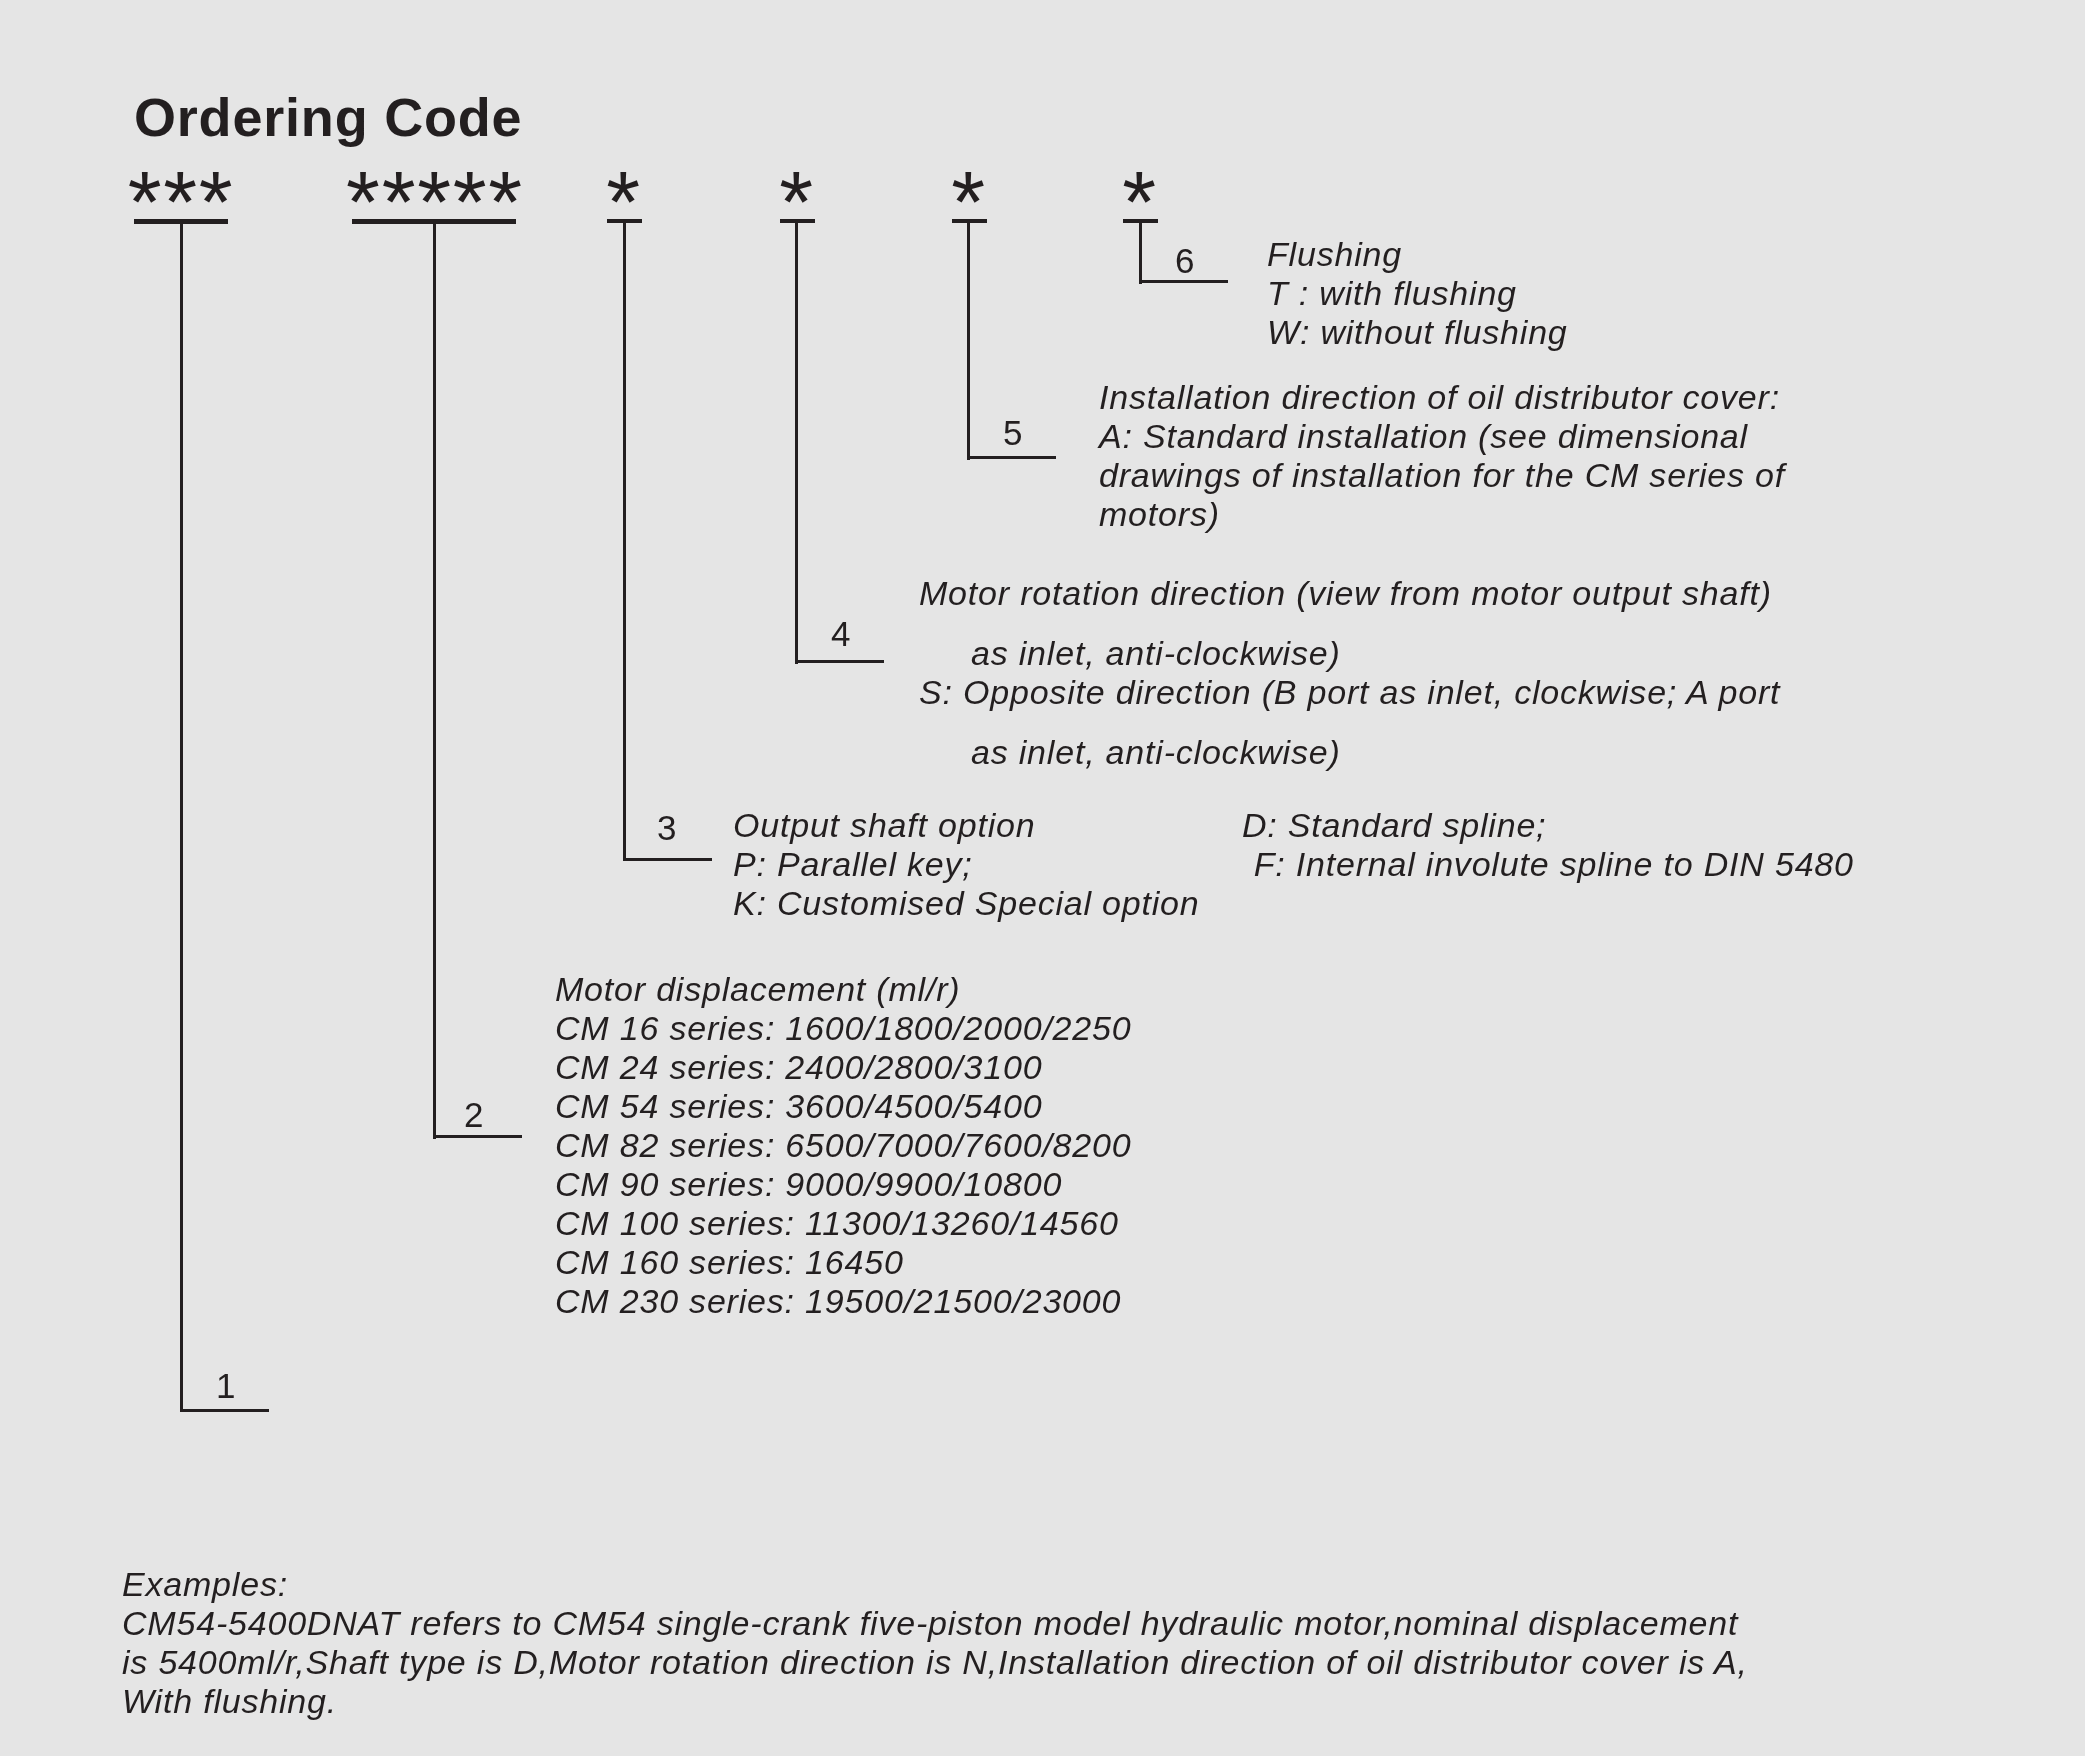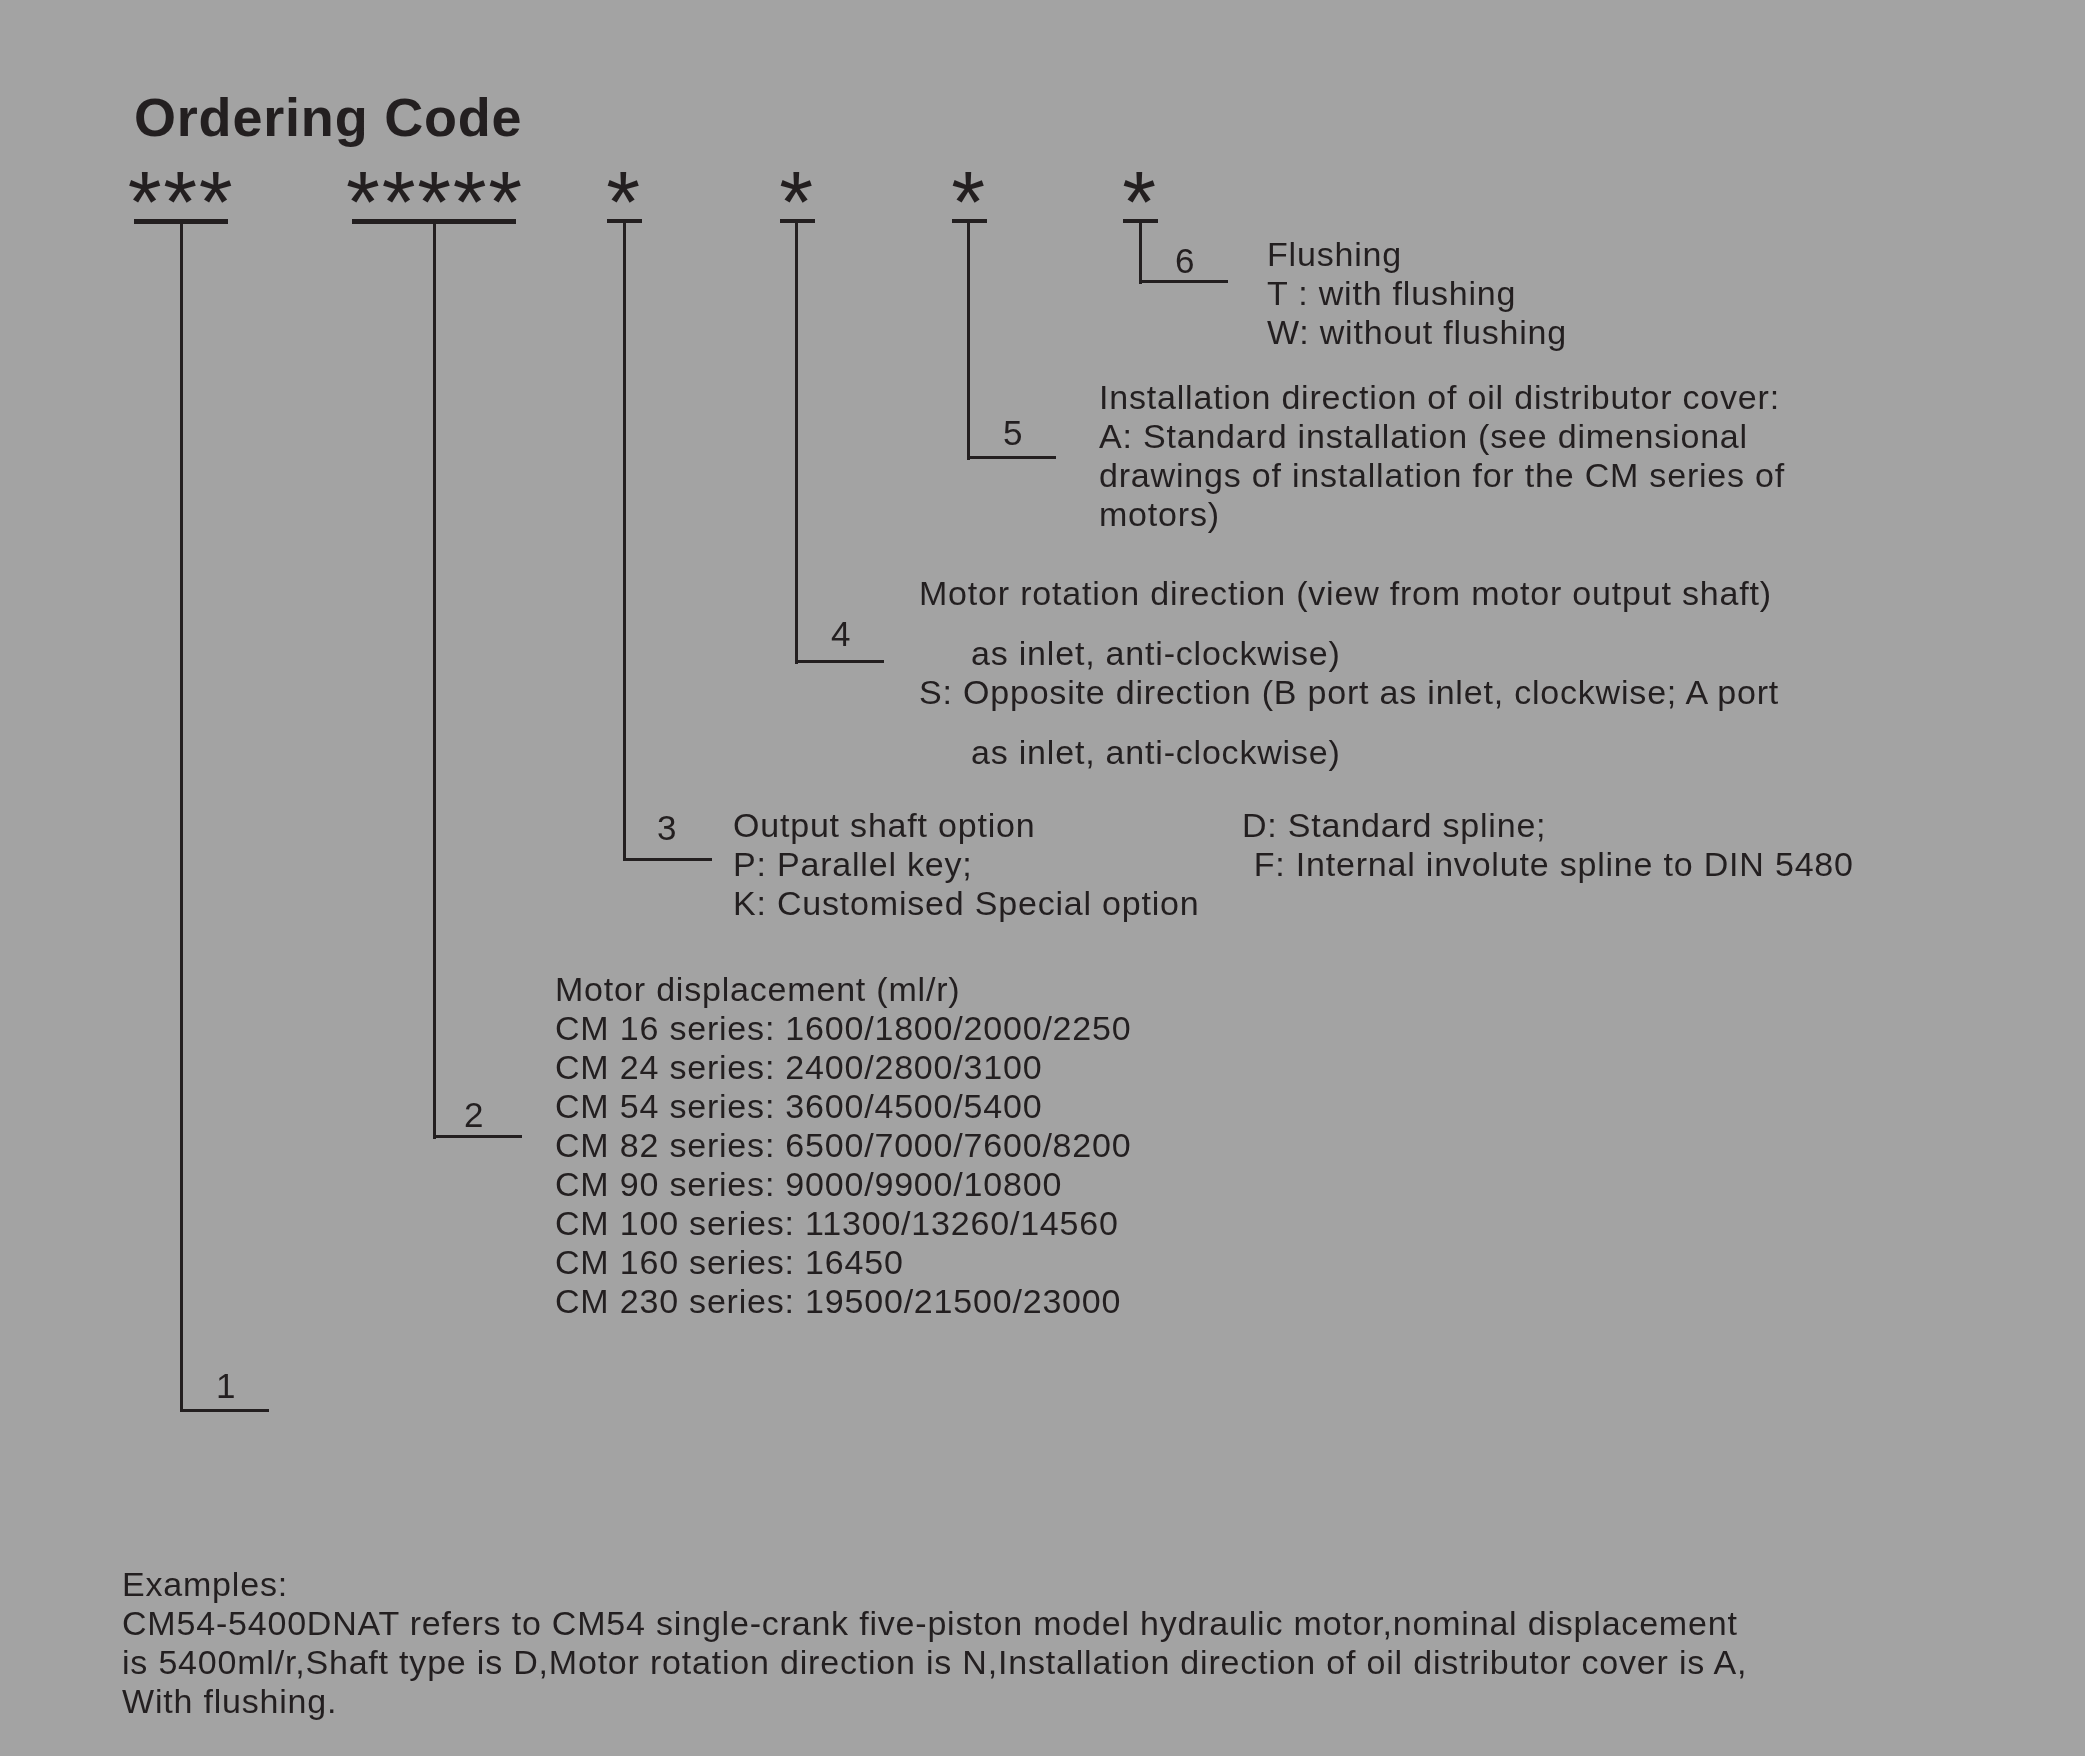--- a/index.html
+++ b/index.html
@@ -1,19 +1,19 @@
 <!DOCTYPE html>
 <html style="font-size:13.4px"><head>
 <meta charset="utf-8">
 <style>
   html,body{margin:0;padding:0;background:#ffffff;}
   .canvas{
     position:relative;
     width:2086px;height:1756px;
-    background:#a3a3a3;
+    background:#e5e5e5;
     font-family:"Liberation Sans",sans-serif;
     color:#231f20;
     overflow:hidden;
   }
   .title{
     position:absolute;
     font-size:54px;
     font-weight:bold;
     letter-spacing:0.8px;
     line-height:1.1;
@@ -24,21 +24,21 @@
     font-size:87px;
     line-height:1;
     letter-spacing:1.7px;
     white-space:pre;
   }
   .bar{position:absolute;background:#231f20;height:5px;}
   .bar.small{height:4.2px;}
   .vline{position:absolute;width:3.4px;background:#231f20;}
   .hfoot{position:absolute;height:3.4px;background:#231f20;}
   .num{position:absolute;font-size:35px;line-height:1;}
-  .tblock{position:absolute;font-size:34px;letter-spacing:0.8px;line-height:39px;}
+  .tblock{position:absolute;font-size:34px;letter-spacing:0.8px;line-height:39px;font-style:italic;}
   .tblock.lh45{line-height:38px;}
   .tblock.lh47{line-height:39px;}
   .tline{white-space:pre;}
   .tline.ind{padding-left:52px;margin-top:21px;}
   .tline.ind-sm{padding-left:11.7px;}
 </style>
 </head>
 <body>
 
 <div class="canvas">

